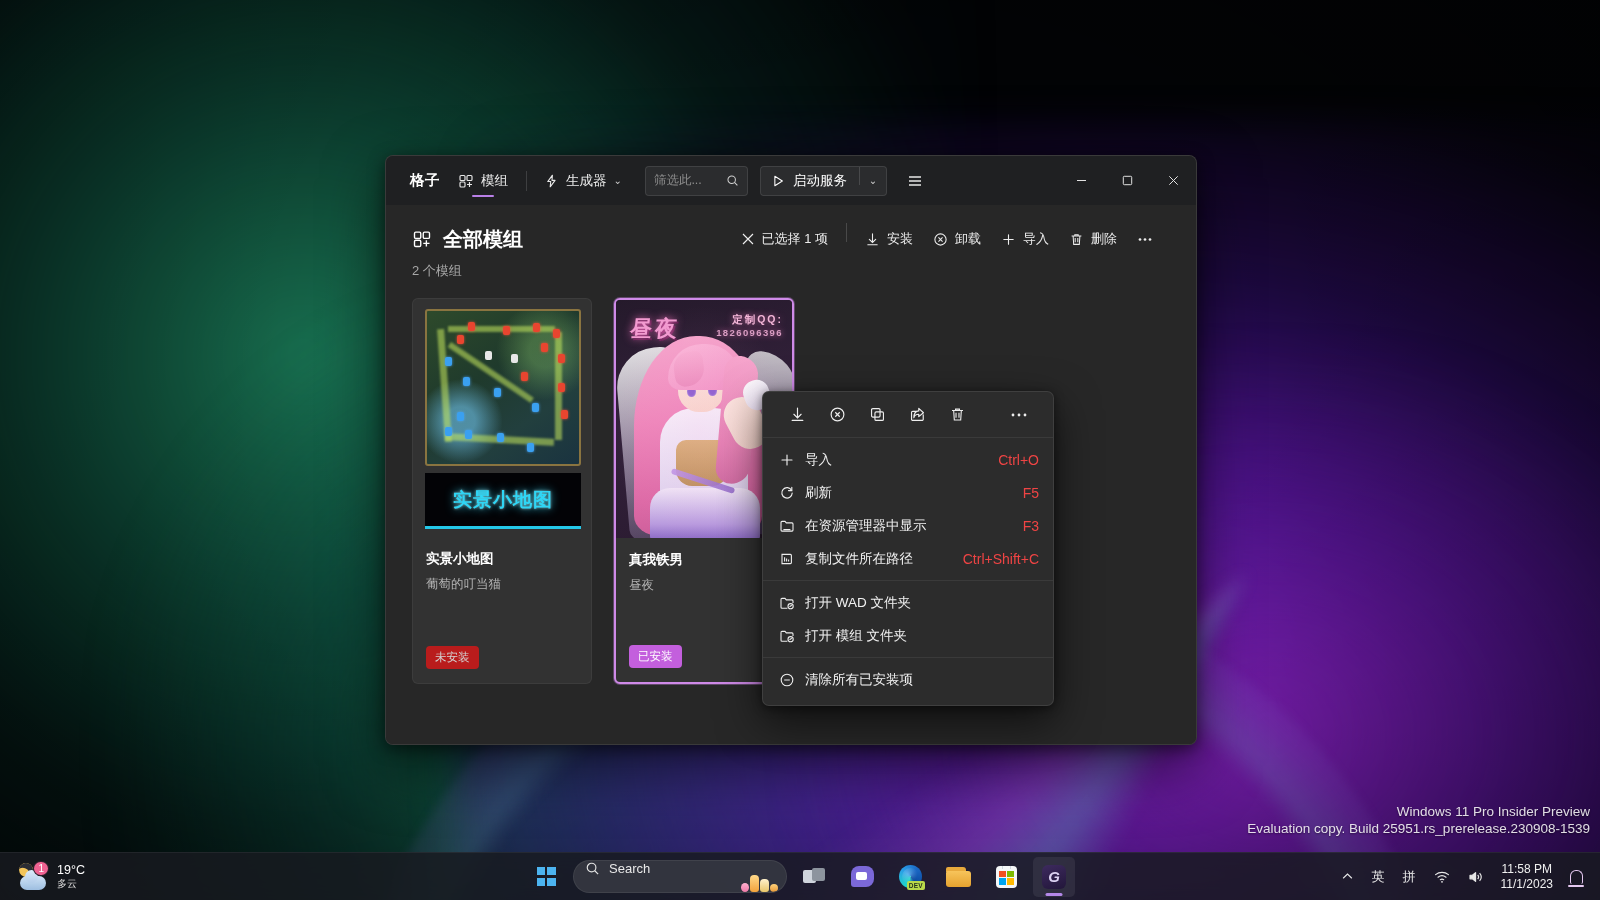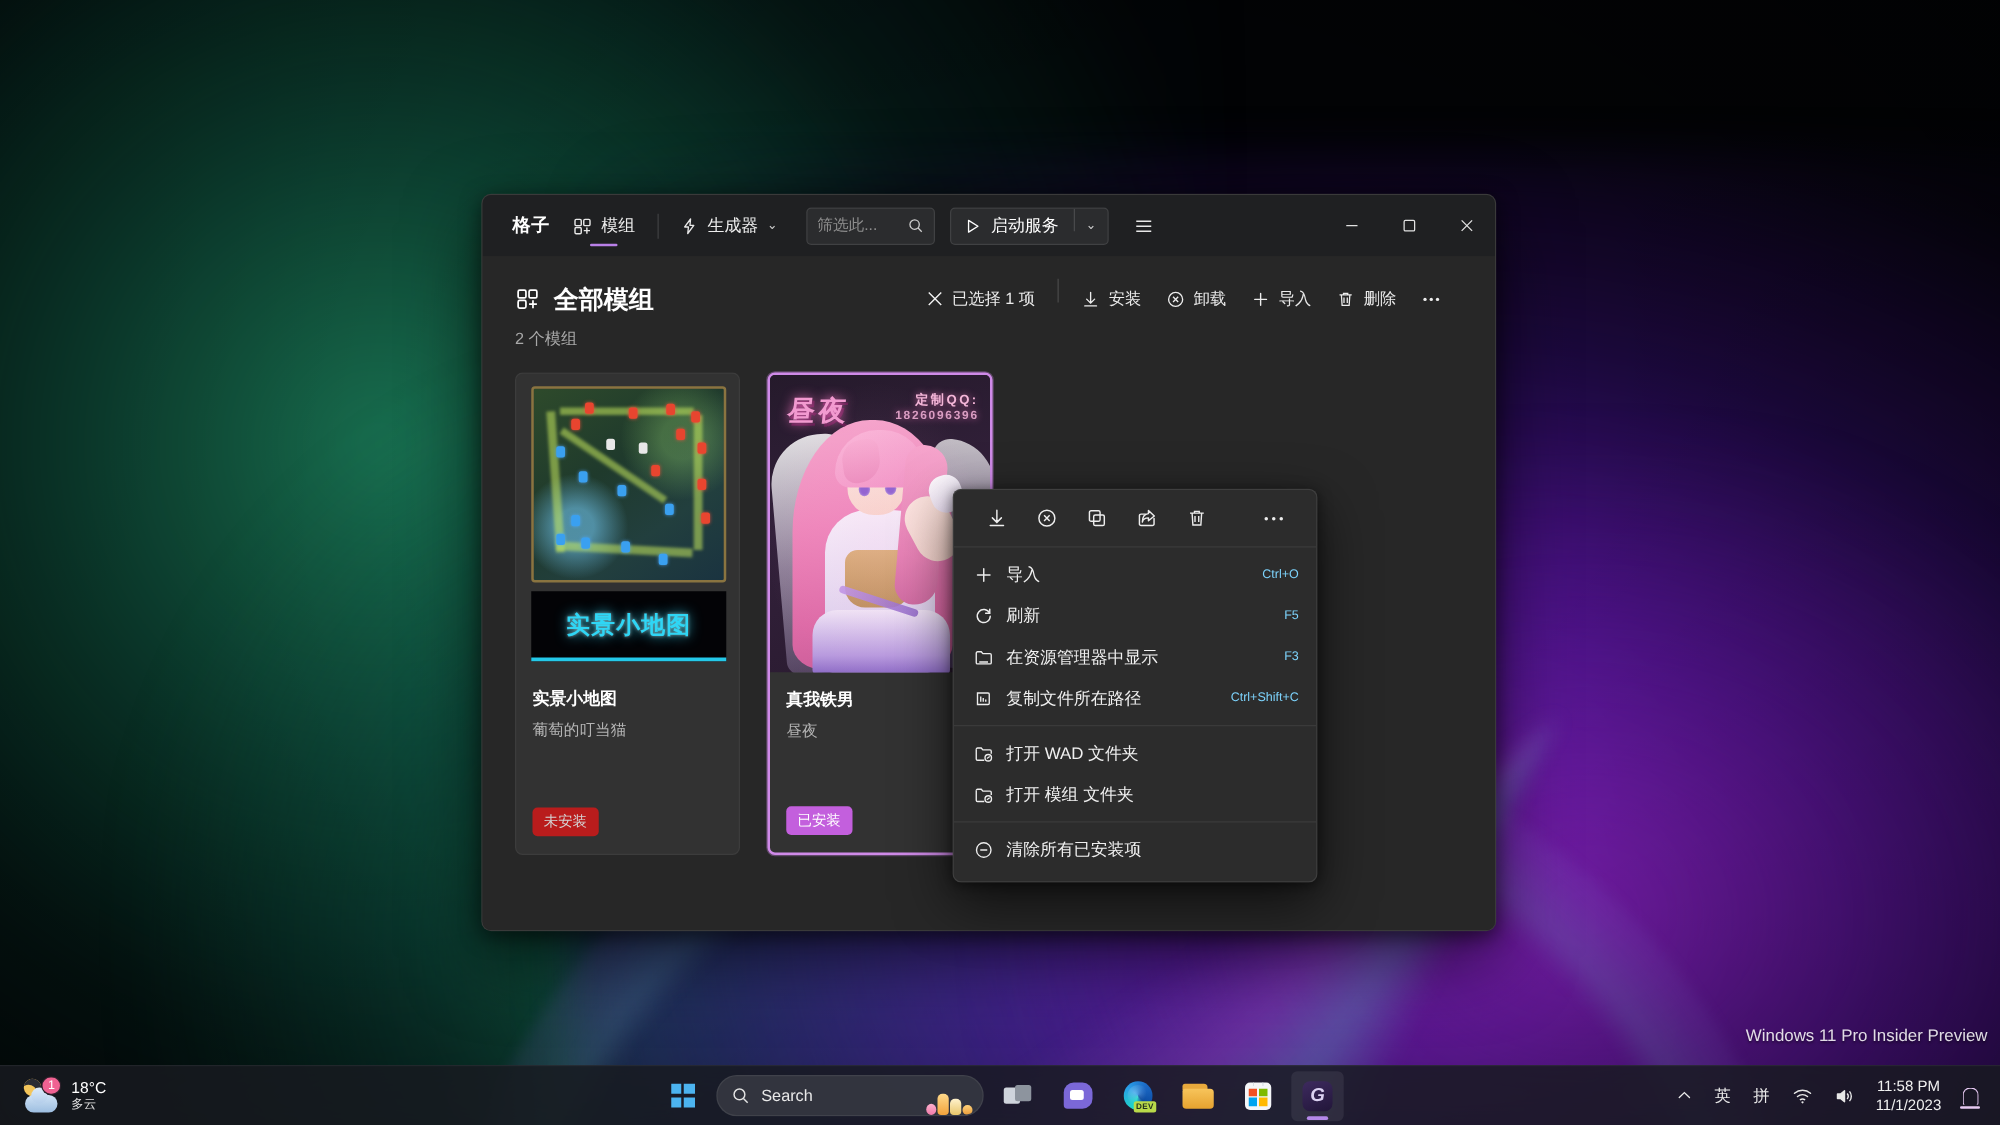--- a/index.html
+++ b/index.html
@@ -352,21 +352,21 @@
   .cm-ico.last { margin-left: auto; }
   .cm-group { padding: 5px 0; }
   .cm-group + .cm-group { border-top: 1px solid rgba(255,255,255,0.07); }
   .cm-item {
     display: flex; align-items: center;
     height: 33px; padding: 0 14px 0 16px;
     color: #f0f0f0; font-size: 13.5px;
   }
   .cm-item .ic { width: 26px; display: flex; align-items: center; }
   .cm-item .lbl { flex: 1; }
-  .cm-item .acc { color: #7dd3fc; font-size: 10px; }
+  .cm-item .acc { color: #ef4444; font-size: 14px; }
 
   
   #taskbar {
     position: absolute; left: 0; bottom: 0; width: 1600px; height: 48px;
     background: rgba(24,26,32,0.84);
     backdrop-filter: blur(28px);
     border-top: 1px solid rgba(255,255,255,0.06);
     display: flex; align-items: center;
   }
   .tb-weather {
@@ -397,21 +397,21 @@
   }
   .wx-text { line-height: 14px; }
   .wx-text .t1 { color: #fff; font-size: 12.5px; }
   .wx-text .t2 { color: #dedede; font-size: 10px; }
 
   .tb-center { position: absolute; left: 50%; transform: translateX(-50%); display: flex; align-items: center; gap: 6px; }
   .tb-ico { width: 42px; height: 40px; display: flex; align-items: center; justify-content: center; border-radius: 5px; position: relative; }
   .win-logo { width: 19px; height: 19px; display: grid; grid-template-columns: 1fr 1fr; grid-template-rows: 1fr 1fr; gap: 2.2px; }
   .win-logo i { background: #4cb4f0; display: block; }
   .tb-search {
-    display: flex; align-items: center; gap: 9px;
+    display: flex; align-items: flex-start; gap: 9px;
     height: 33px; padding: 0 12px 0 11px;
     background: rgba(58,60,68,0.78); border-radius: 17px; min-width: 214px;
     border: 1px solid rgba(255,255,255,0.07);
     position: relative; overflow: hidden;
   }
   .tb-search .lbl { color: #e9e9e9; font-size: 13px; }
   .tb-search .deco { position: absolute; right: 8px; bottom: 0px; display: flex; align-items: flex-end; gap: 1px; }
   .lant { width: 9px; height: 15px; border-radius: 4px 4px 3px 3px; }
   .lant.a { background: linear-gradient(180deg,#ffd98a,#f2a23c); height: 17px; }
   .lant.b { background: linear-gradient(180deg,#fff2cc,#e8c56a); height: 13px; }
@@ -494,20 +494,21 @@
   <div class="wp-layer wp-cyan"></div>
   <div class="wp-layer wp-purple"></div>
   <div class="wp-layer wp-magenta"></div>
   <div class="wp-layer wp-arc"></div>
   <div class="wp-layer wp-ray"></div>
   <div class="wp-layer wp-vignette"></div>
 </div>
 
 <div class="desktop-watermark">
   <div>Windows 11 Pro Insider Preview</div>
+  <div>Evaluation copy. Build 25951.rs_prerelease.230908-1539</div>
 </div>
 
 <div id="app-window">
 
   <div class="titlebar">
     <div class="tb-left">
       <div class="app-brand">格子</div>
 
       <div class="tab">
         <span>
@@ -876,21 +877,21 @@
 
 <div id="taskbar">
 
   <div class="tb-weather">
     <div class="wx-icon">
       <div class="wx-moon"></div>
       <div class="wx-cloud"></div>
       <div class="wx-badge">1</div>
     </div>
     <div class="wx-text">
-      <div class="t1">18°C</div>
+      <div class="t1">19°C</div>
       <div class="t2">多云</div>
     </div>
   </div>
 
   <div class="tb-center">
     <div class="tb-ico">
       <span class="win-logo">
           <i></i>
           <i></i>
           <i></i>

